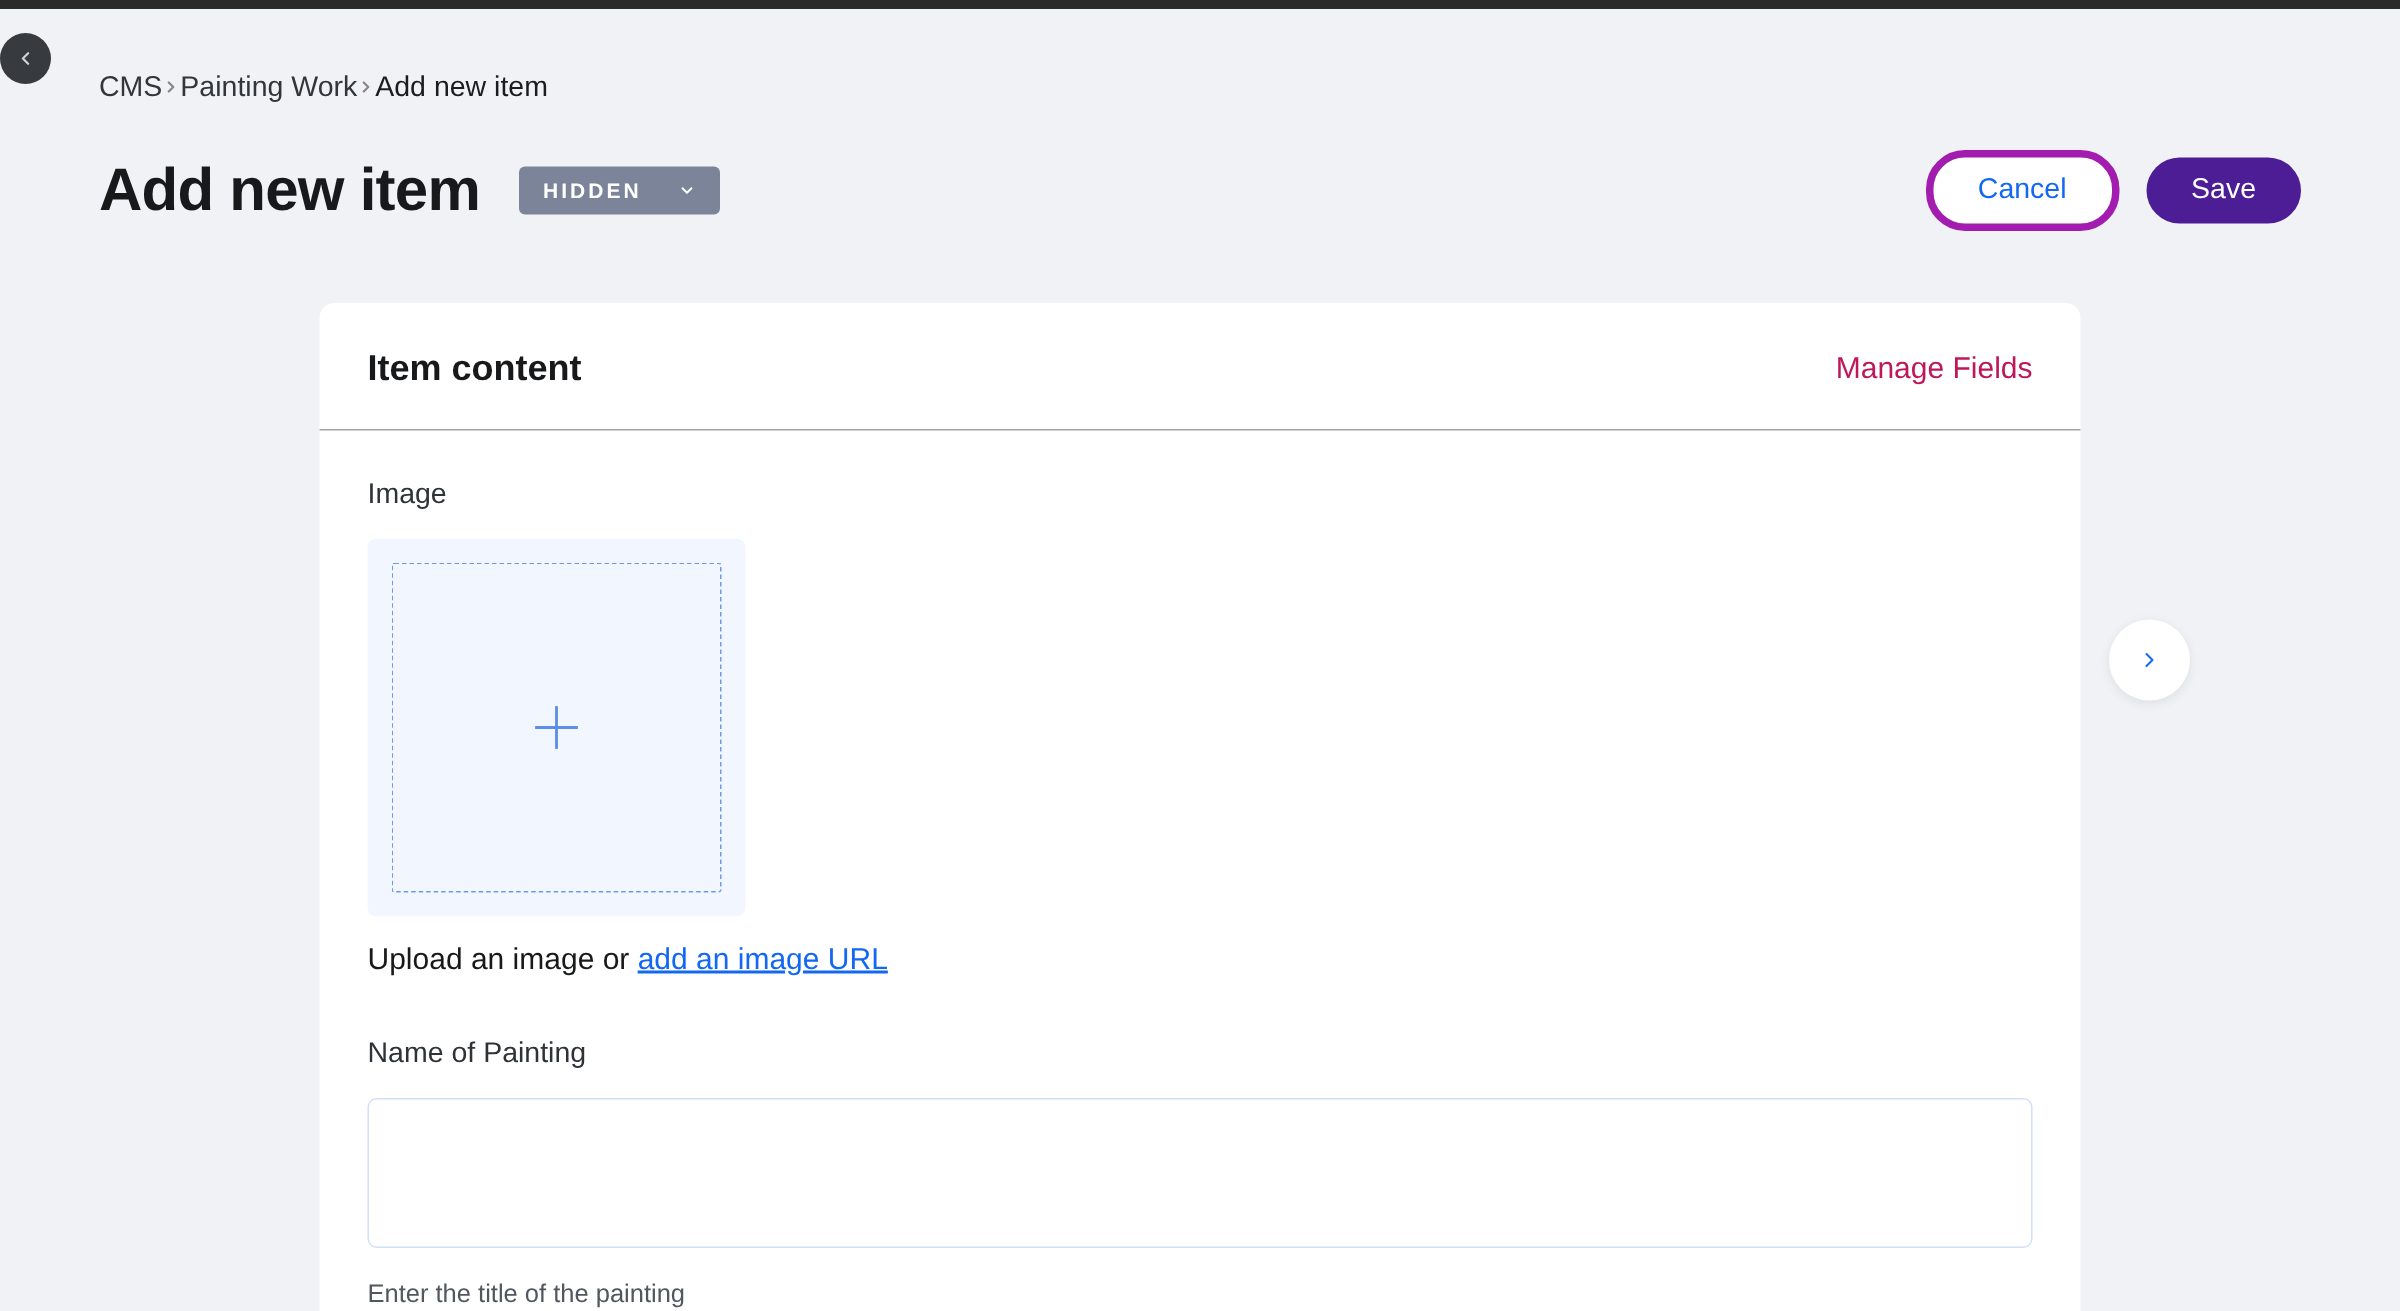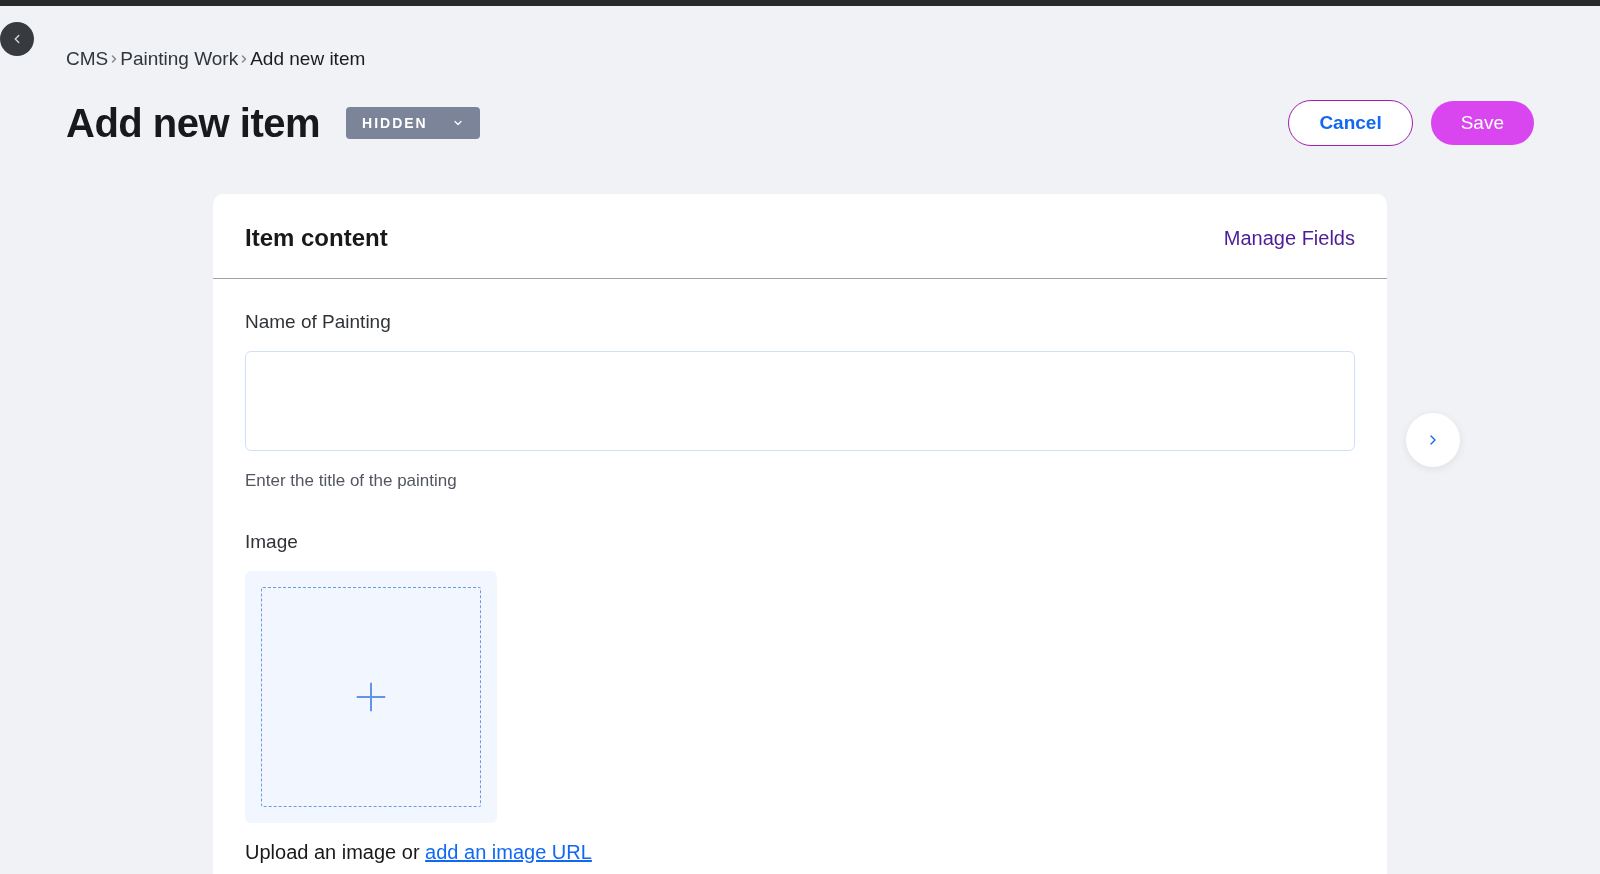--- a/index.html
+++ b/index.html
@@ -103,25 +103,24 @@
       padding: 11px 30px;
       border-radius: 26px;
       font-size: 19px;
       font-weight: 500;
       cursor: pointer;
       border: none;
     }
     .btn-cancel {
       background: #fff;
       color: #1268f3;
-      border: 1px solid #a21caf;
-      font-weight: bold;
+      border: 5px solid #a21caf;
     }
     .btn-save {
-      background: #d946ef;
+      background: #4c1d95;
       color: #fff;
     }
     .card {
       background: #fff;
       border-radius: 10px;
       margin: 48px auto 0 auto;
       width: 1174px;
       min-height: 700px;
       position: relative;
     }
@@ -131,21 +130,21 @@
       align-items: center;
       padding: 30px 32px 26px 32px;
       border-bottom: 1px solid #a3a3a3;
     }
     .card-title {
       font-size: 24px;
       font-weight: 700;
       color: #18191b;
     }
     .manage-fields {
-      color: #4c1d95;
+      color: #be185d;
       font-size: 20px;
       font-weight: 500;
       cursor: pointer;
       margin-left: 12px;
     }
     .card-body {
       padding: 32px 32px 0 32px;
     }
     .field-group {
       margin-bottom: 40px;
@@ -270,40 +269,40 @@
     </div>
   </div>
 
   <div class="card">
     <div class="card-header">
       <div class="card-title">Item content</div>
       <div class="manage-fields">Manage Fields</div>
     </div>
     <div class="card-body">
       <div class="field-group">
-        <label class="field-label">Name of Painting</label>
-        <textarea class="text-input" value="" style=""></textarea>
-        <div class="field-help">Enter the title of the painting</div>
-      </div>
-
-      <div class="field-group">
         <label class="field-label">Image</label>
         <div class="upload-box-outer">
           <div class="upload-box-inner">
             <svg viewBox="0 0 24 24" fill="none">
               <line x1="12" y1="3" x2="12" y2="21"></line>
               <line x1="3" y1="12" x2="21" y2="12"></line>
             </svg>
           </div>
         </div>
         <div class="upload-text">
           <span>Upload an image or </span><span class="upload-link">add an image URL</span>
         </div>
 
       </div>
+
+      <div class="field-group">
+        <label class="field-label">Name of Painting</label>
+        <textarea class="text-input" value="" style=""></textarea>
+        <div class="field-help">Enter the title of the painting</div>
+      </div>
     </div>
   </div>
 </div>
 
 <div class="expand-circle">
   <svg viewBox="0 0 24 24" fill="none" stroke-linecap="round" stroke-linejoin="round">
     <polyline points="9 18 15 12 9 6"></polyline>
   </svg>
 </div>
 

